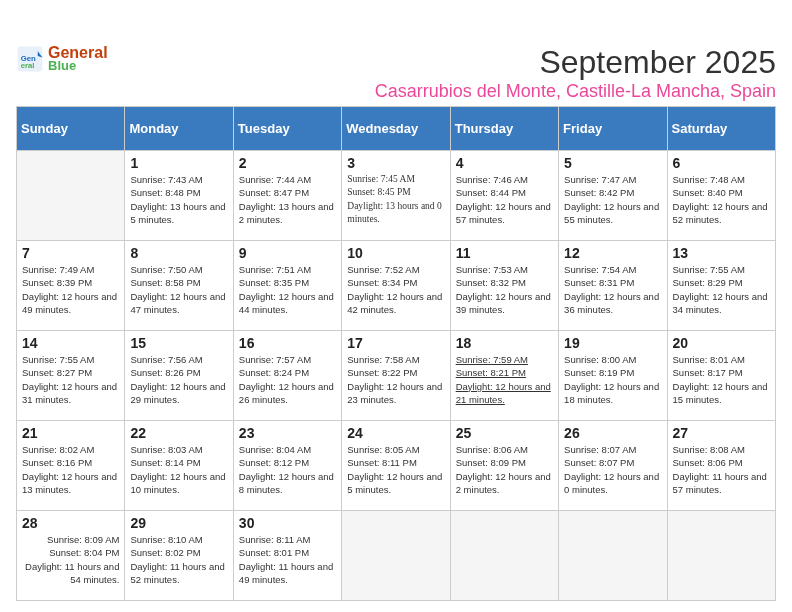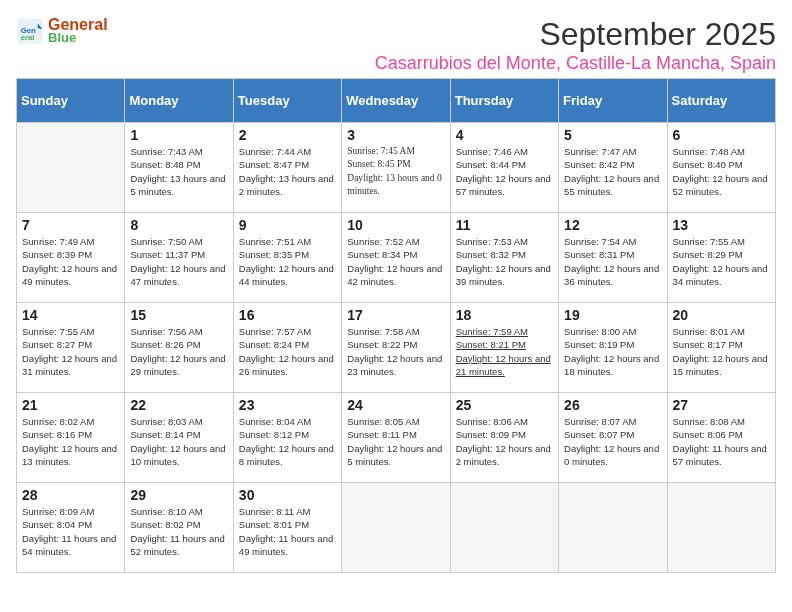--- a/index.html
+++ b/index.html
@@ -8,20 +8,21 @@
       background: #fff;
       width: 792px;
       min-height: 612px;
       padding: 16px;
     }
     .header {
       display: flex;
       justify-content: space-between;
       align-items: flex-start;
       margin-bottom: 4px;
+      margin-top: 28px;
     }
     .logo {
       display: flex;
       align-items: center;
       gap: 4px;
     }
     .logo-icon {
       width: 28px;
       height: 28px;
     }
@@ -151,21 +152,21 @@
       <tr>
         <td>
           <span class="day-num">7</span>
           <div class="day-info" style="white-space: pre-line;">Sunrise: 7:49 AM
 Sunset: 8:39 PM
 Daylight: 12 hours and 49 minutes.</div>
         </td>
         <td>
           <span class="day-num">8</span>
           <div class="day-info" style="white-space: pre-line;">Sunrise: 7:50 AM
-Sunset: 11:37 PM
+Sunset: 8:58 PM
 Daylight: 12 hours and 47 minutes.</div>
         </td>
         <td>
           <span class="day-num">9</span>
           <div class="day-info" style="white-space: pre-line;">Sunrise: 7:51 AM
 Sunset: 8:35 PM
 Daylight: 12 hours and 44 minutes.</div>
         </td>
         <td>
           <span class="day-num">10</span>
@@ -276,21 +277,21 @@
         <td>
           <span class="day-num">27</span>
           <div class="day-info" style="white-space: pre-line;">Sunrise: 8:08 AM
 Sunset: 8:06 PM
 Daylight: 11 hours and 57 minutes.</div>
         </td>
       </tr>
       <tr>
         <td>
           <span class="day-num">28</span>
-          <div class="day-info" style="white-space: pre-line;">Sunrise: 8:09 AM
+          <div class="day-info" style="white-space: pre-line; text-align: right;">Sunrise: 8:09 AM
 Sunset: 8:04 PM
 Daylight: 11 hours and 54 minutes.</div>
         </td>
         <td>
           <span class="day-num">29</span>
           <div class="day-info" style="white-space: pre-line;">Sunrise: 8:10 AM
 Sunset: 8:02 PM
 Daylight: 11 hours and 52 minutes.</div>
         </td>
         <td>

